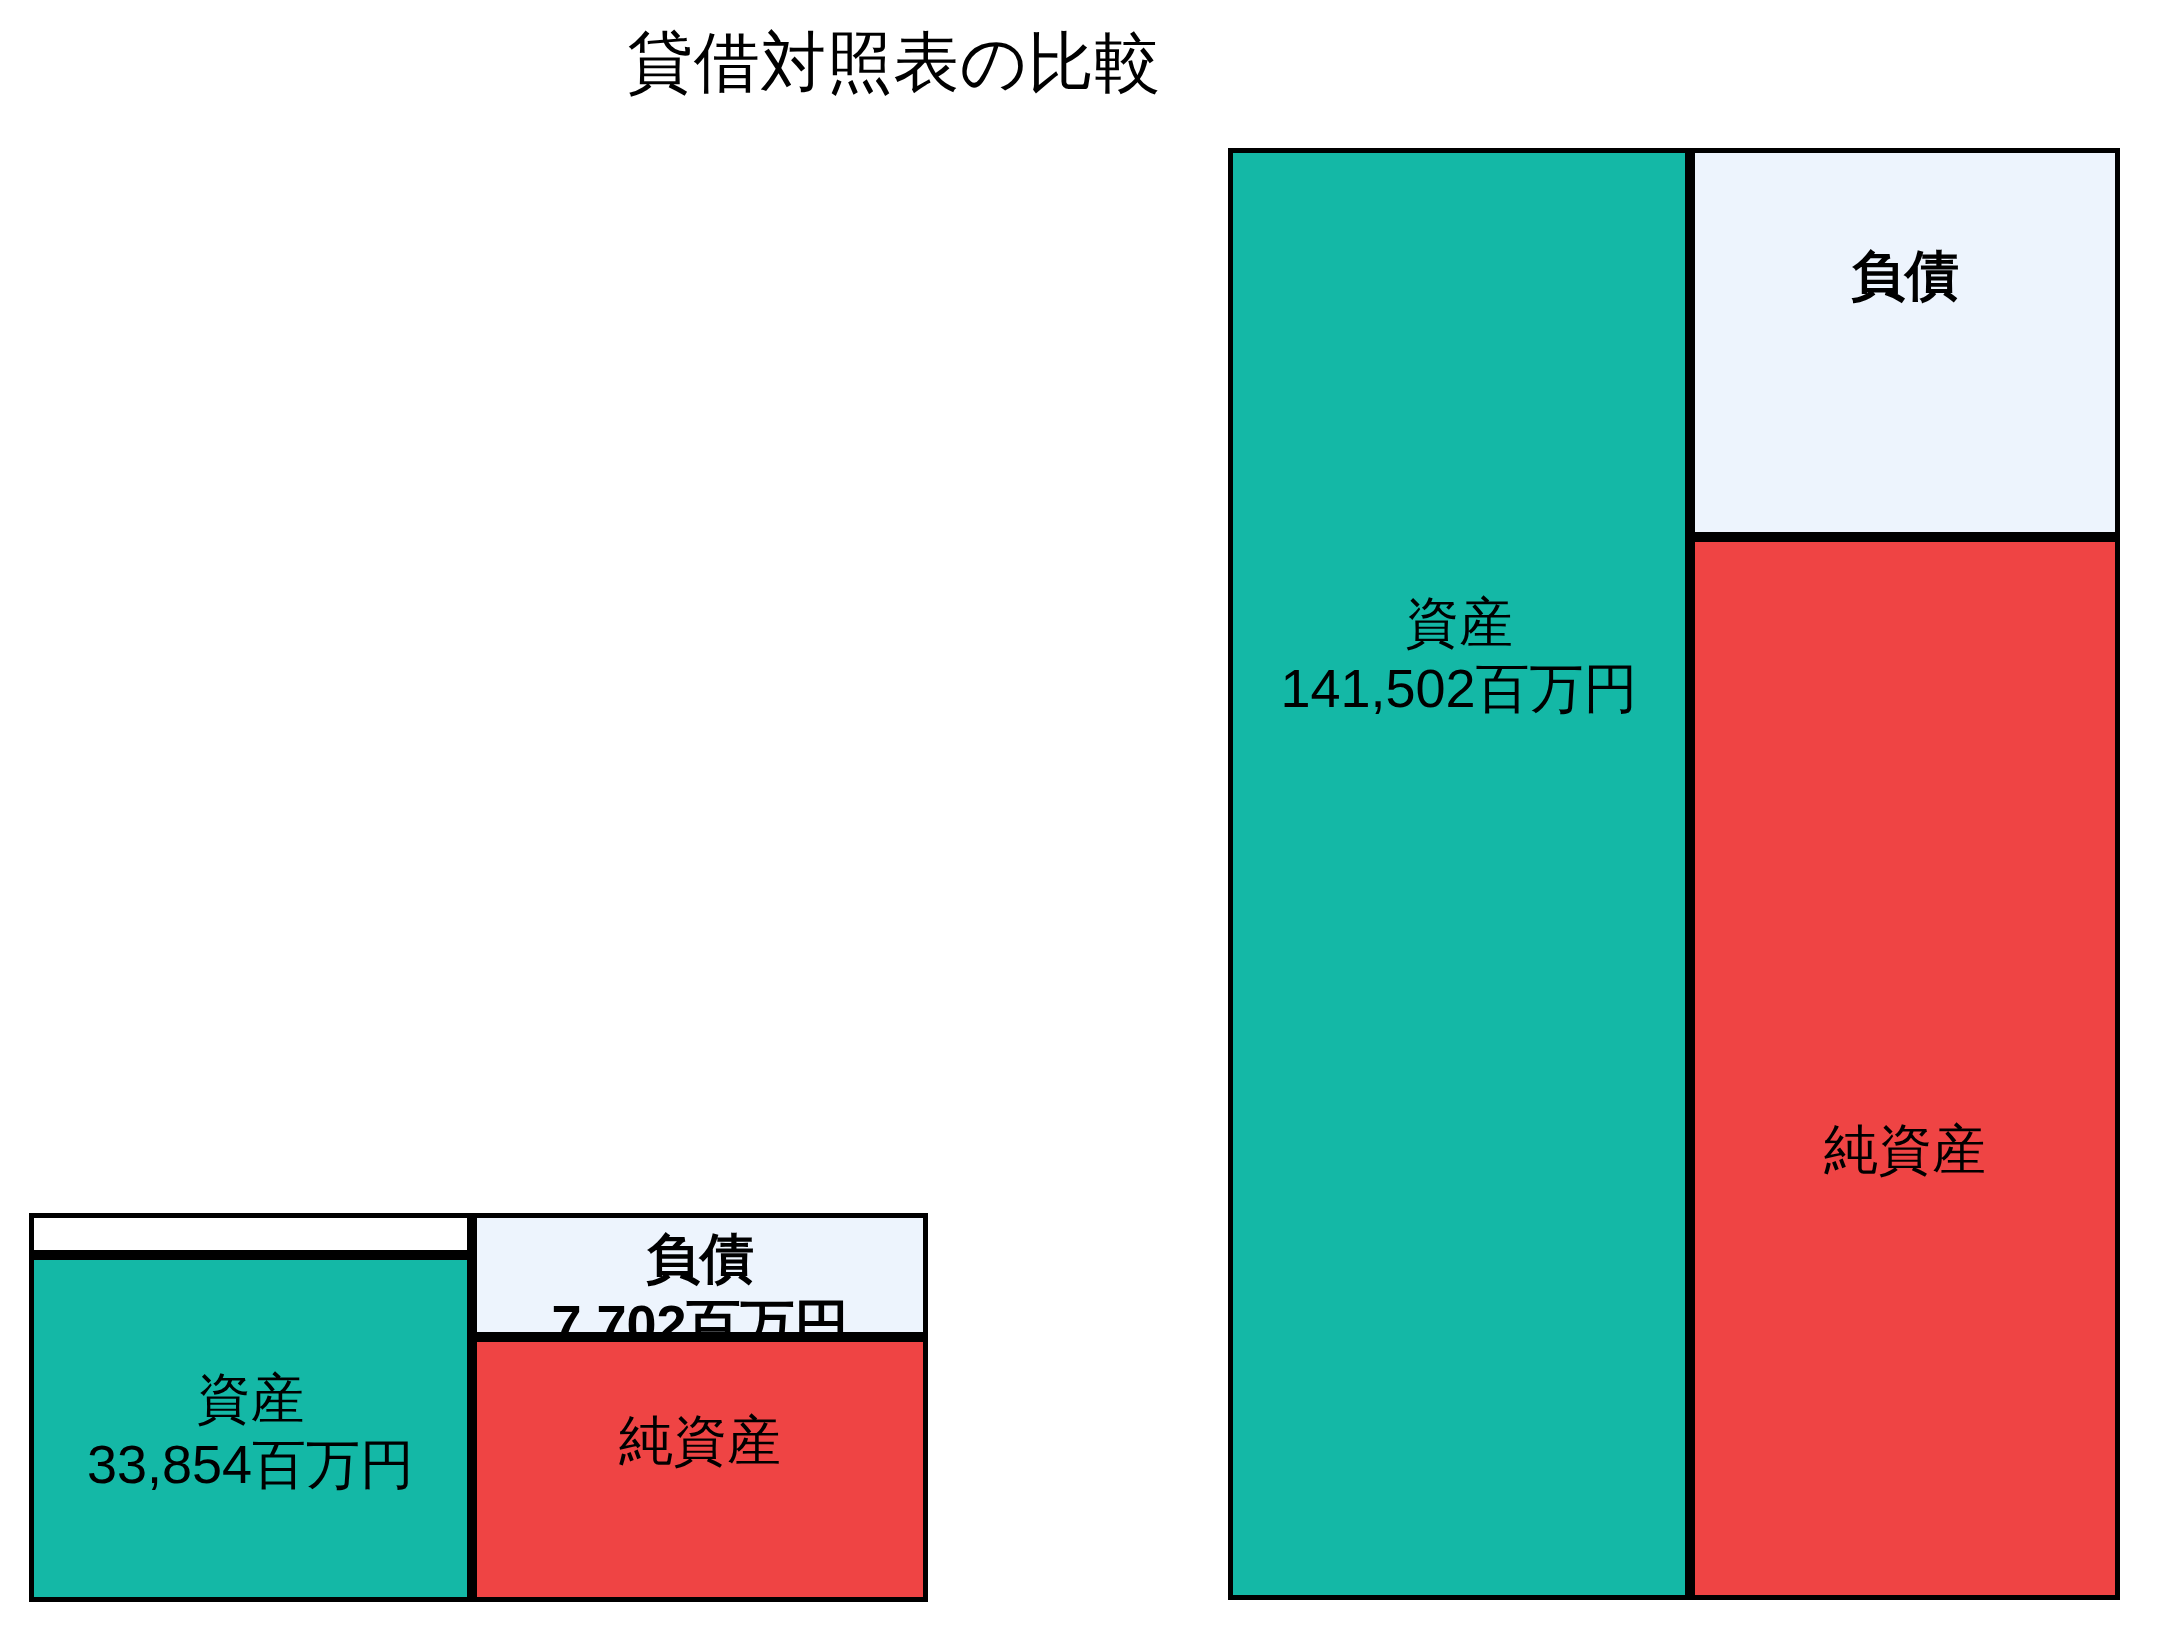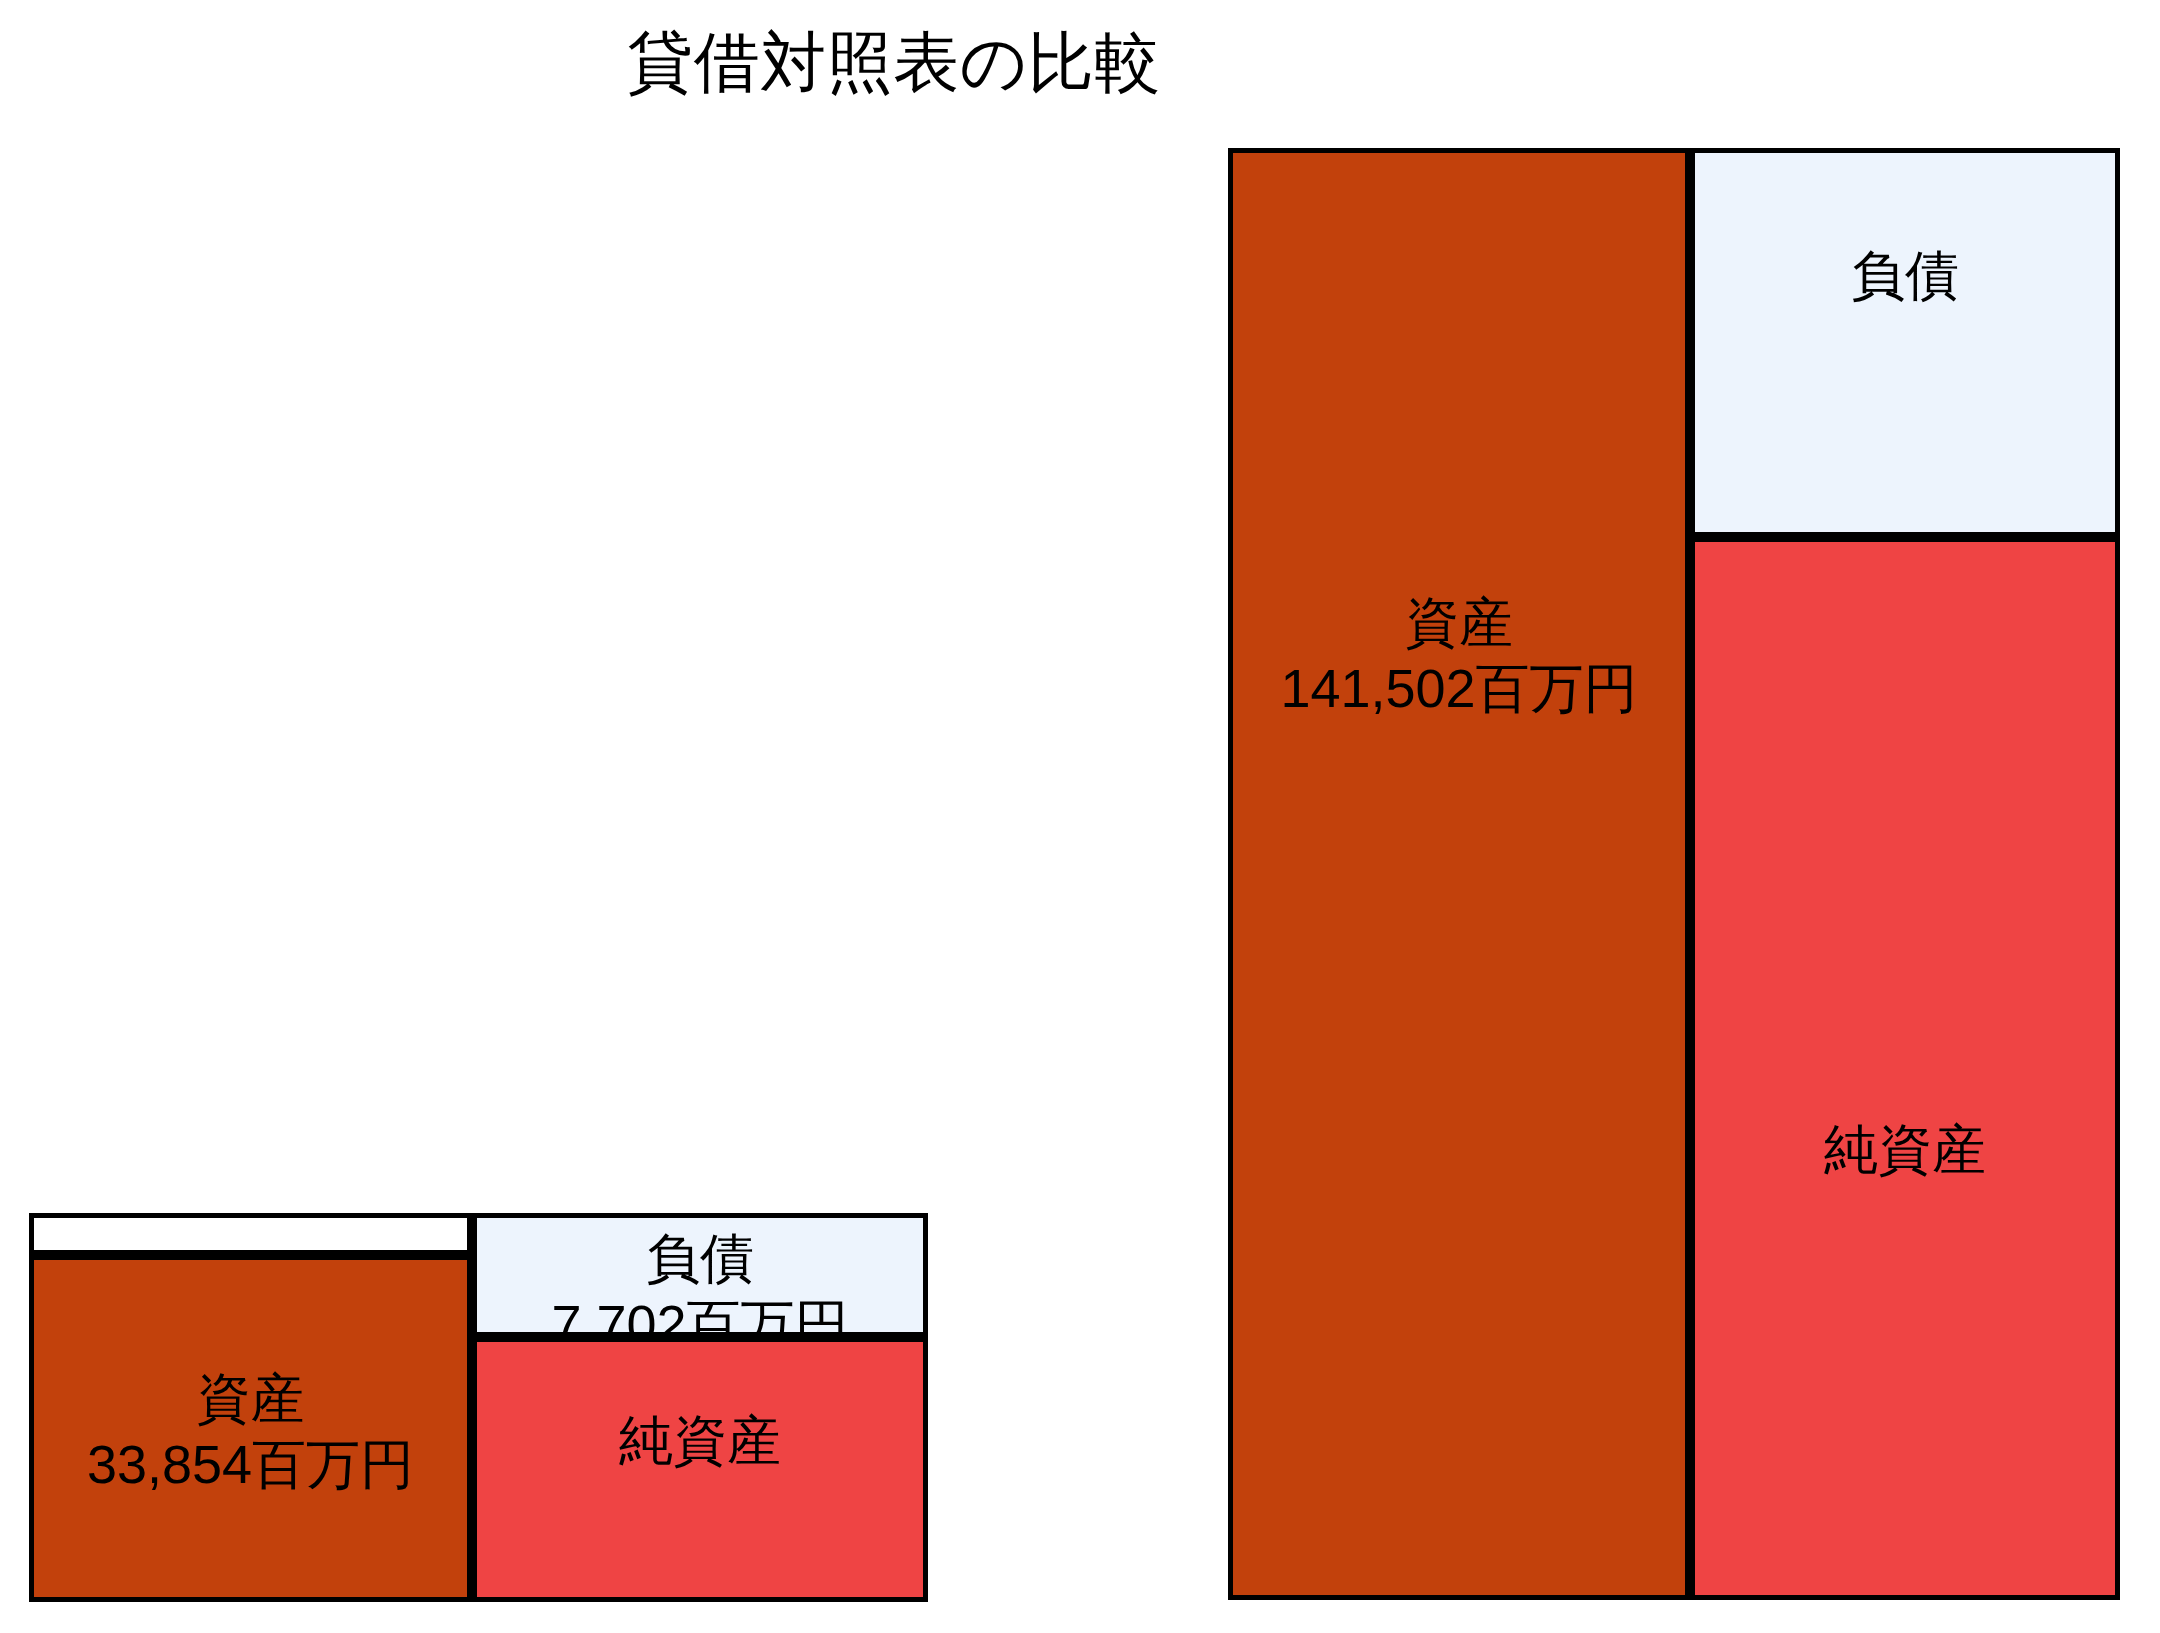--- a/index.html
+++ b/index.html
@@ -50,22 +50,22 @@
     line-height: 1.22;
     white-space: nowrap;
     color: #000000;
   }
 
   .bs-label .ln {
     display: block;
   }
 
   
-  .fill-asset  { background: #c2410c; }
-  .fill-liab   { background: #edf4fd; }
+  .fill-asset  { background: #14b8a6; }
+  .fill-liab   { background: #edf4fd; font-weight: bold; }
   .fill-net    { background: #ef4444; }
   .fill-none   { background: #ffffff; }
 
   
   #bs-left { left: 29px; top: 1213px; width: 899px; height: 389px; }
 
   #left-asset-pad   { left: 0px;   top: 0px;   width: 443px; height: 42px; }
   #left-asset-box   { left: 0px;   top: 42px;  width: 443px; height: 347px; }
   #left-liab-box    { left: 443px; top: 0px;   width: 456px; height: 124px; }
   #left-net-box     { left: 443px; top: 124px; width: 456px; height: 265px; }

